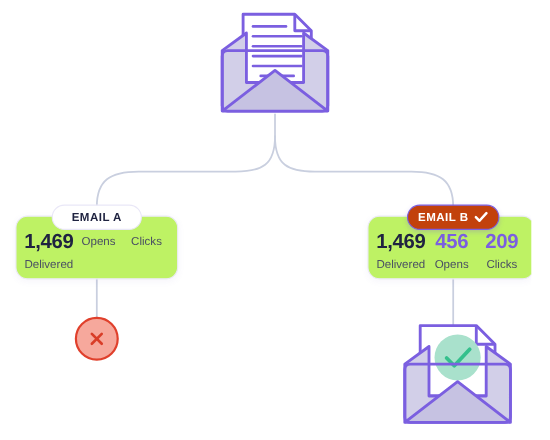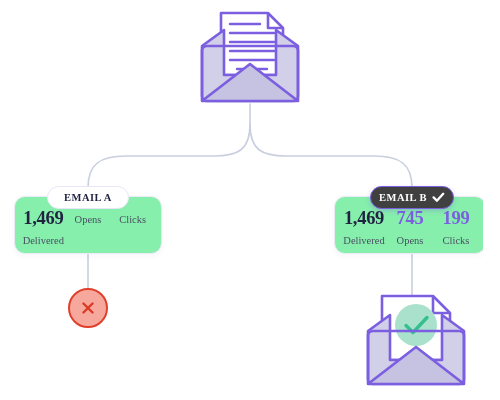--- a/index.html
+++ b/index.html
@@ -12,40 +12,39 @@
     height: 400px;
     font-family: "Liberation Sans", sans-serif;
     -webkit-font-smoothing: antialiased;
   }
   #stage {
     position: relative;
     width: 483px;
     height: 400px;
     overflow: hidden;
     background: #ffffff;
-    font-family: Liberation Serif, serif;
   }
   #connectors {
     position: absolute;
     left: 0;
     top: 0;
     width: 500px;
     height: 400px;
     pointer-events: none;
   }
 
   
   .envelope {
     position: absolute;
   }
 
   
   .branch-card {
     position: absolute;
-    background: #86efac;
+    background: #bef264;
     border: 1.4px solid #eceaf6;
     border-radius: 11px;
     box-shadow: 0 2px 6px rgba(108, 92, 180, 0.055);
     box-sizing: border-box;
   }
   .stats-row {
     display: flex;
     align-items: flex-start;
     height: 100%;
     padding: 11px 6px 9px 6px;
@@ -90,21 +89,21 @@
     letter-spacing: 0.45px;
     white-space: nowrap;
     z-index: 5;
   }
   .pill-outline {
     background: #ffffff;
     border: 1.4px solid #e9e7f7;
     color: #1f2340;
   }
   .pill-solid {
-    background: #404040;
+    background: #c2410c;
     border: 1.4px solid #7b5fe0;
     color: #ffffff;
     box-shadow: 0 2px 5px rgba(123, 95, 224, 0.28);
   }
   .pill .check {
     display: inline-block;
     line-height: 0;
   }
 
   
@@ -193,25 +192,25 @@
     </span>
   </div>
 
   <div class="branch-card" style="left:334px; top:196px; width:152px; height:58px;">
     <div class="stats-row">
       <div class="stat">
         <div class="stat-value">1,469</div>
         <div class="stat-label">Delivered</div>
       </div>
       <div class="stat">
-        <div class="stat-value accent">745</div>
+        <div class="stat-value accent">456</div>
         <div class="stat-label">Opens</div>
       </div>
       <div class="stat">
-        <div class="stat-value accent">199</div>
+        <div class="stat-value accent">209</div>
         <div class="stat-label">Clicks</div>
       </div>
     </div>
   </div>
 
   <div class="envelope" style="left:358px; top:283px; width:116px; height:106px;">
     <svg width="116" height="106" viewBox="0 0 116 106">
 
       <path d="M24,13 L75,13 L92,30 L92,77 L24,77 Z" fill="#ffffff" stroke="#7b5fe0" stroke-width="2.6" stroke-linejoin="round"></path>
       <path d="M75,13 L75,30 L92,30" fill="none" stroke="#7b5fe0" stroke-width="2.6" stroke-linejoin="round"></path>

